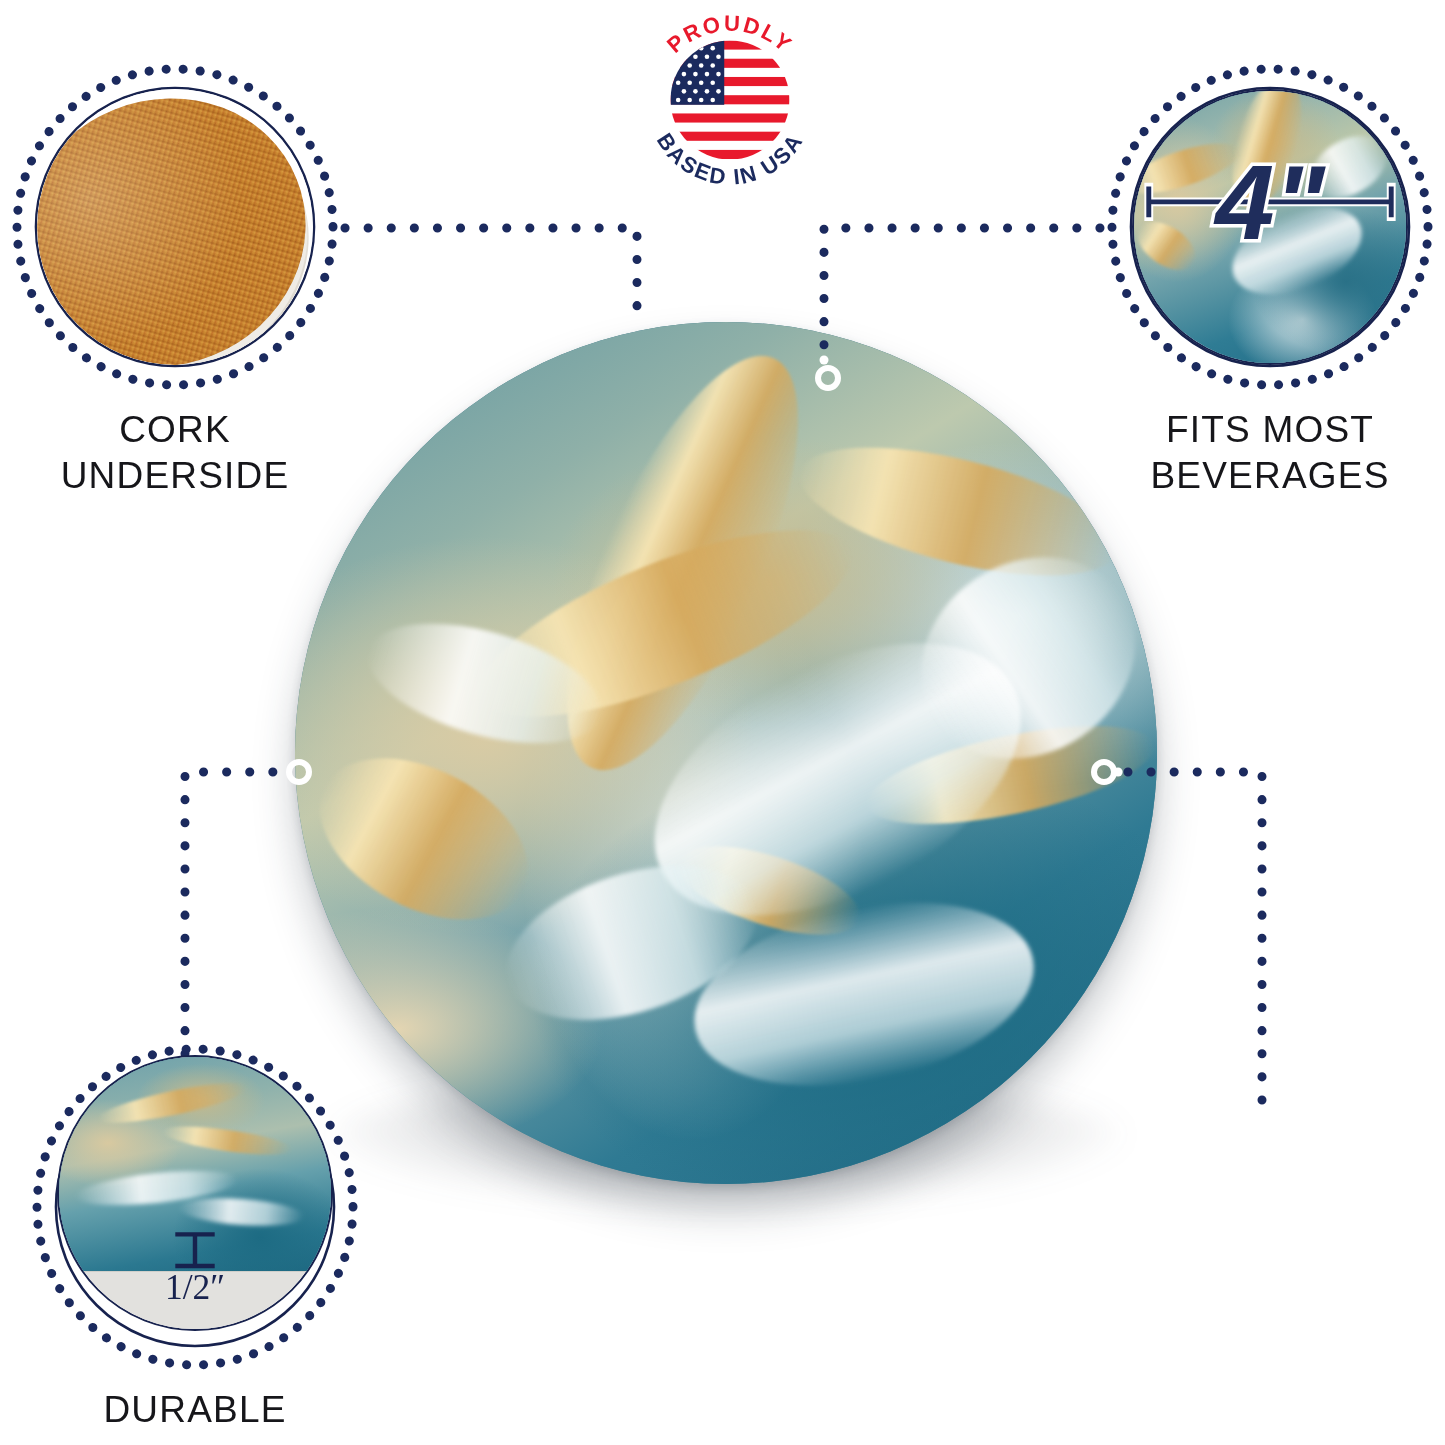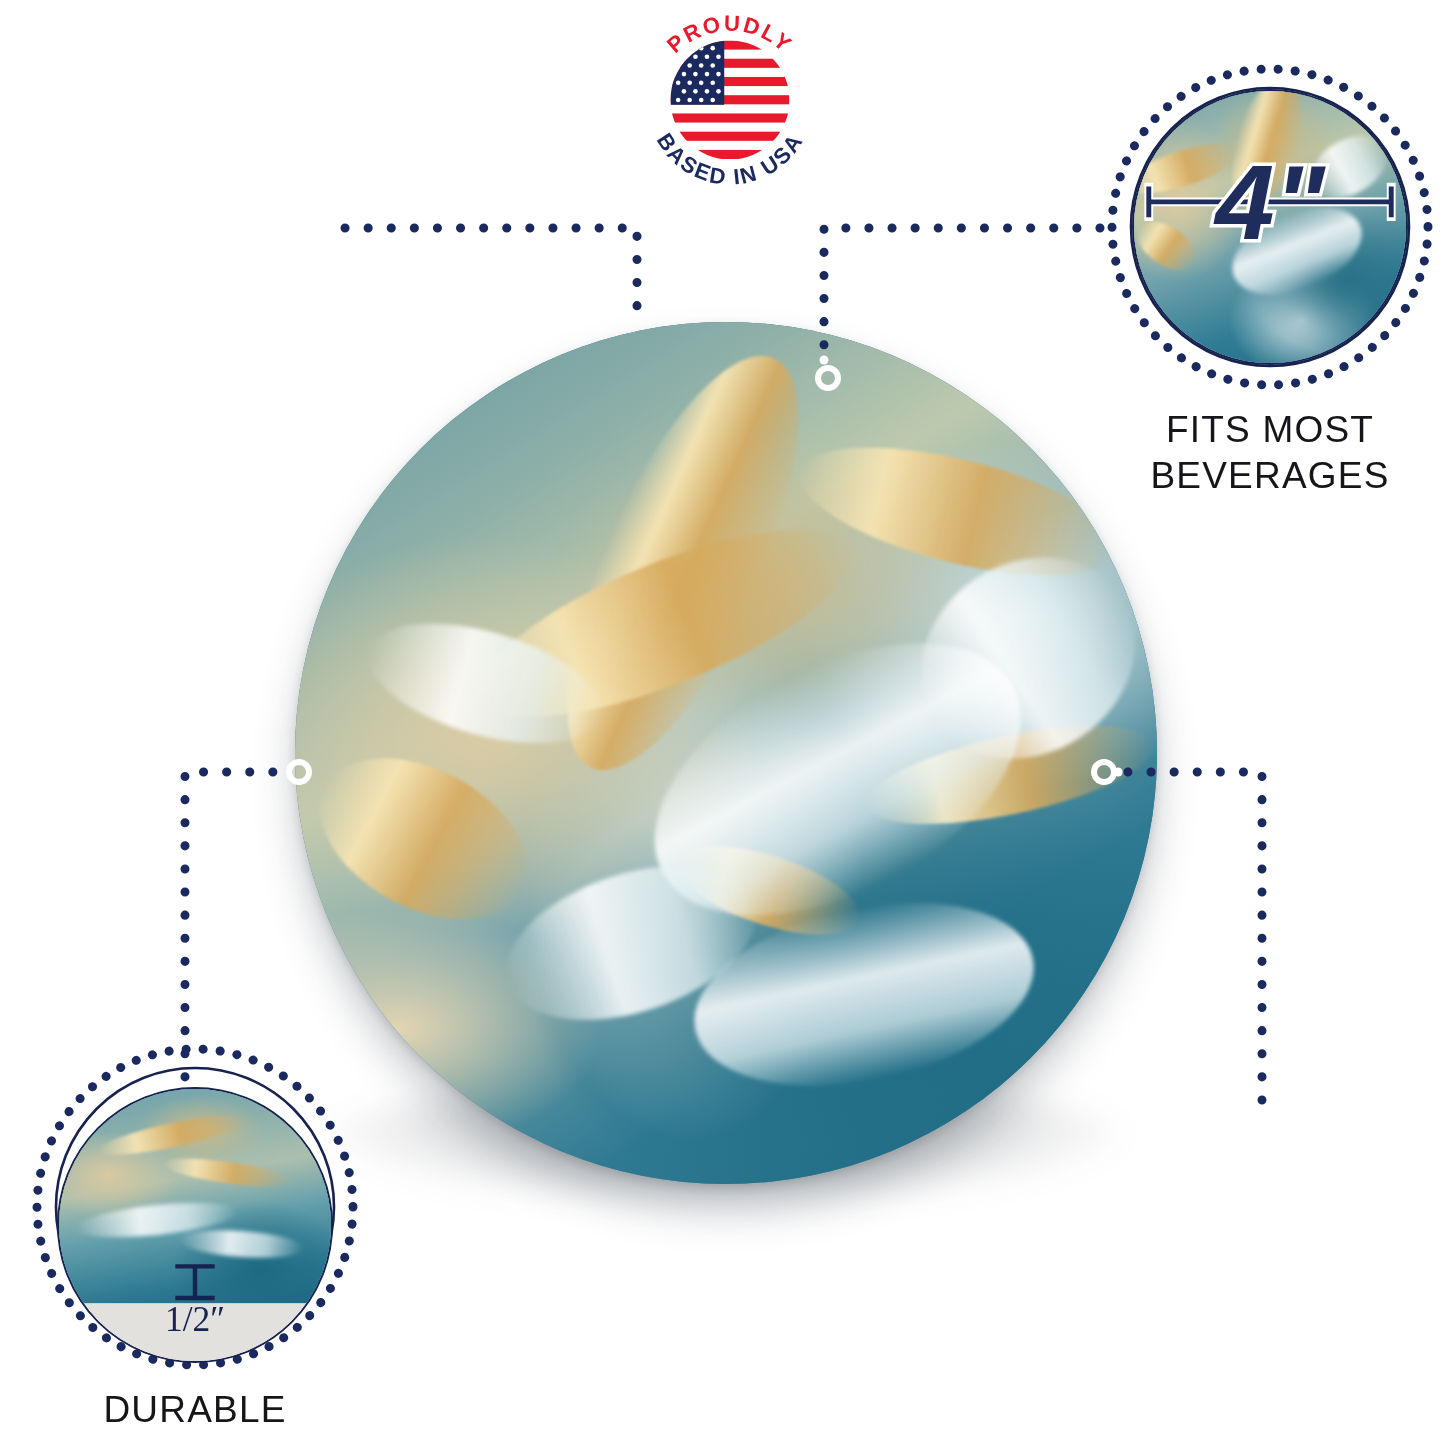--- a/index.html
+++ b/index.html
@@ -370,20 +370,36 @@
 
       <text font-family="'Liberation Sans', sans-serif" font-size="23" font-weight="bold" letter-spacing="2.4" fill="#e8192c">
         <textPath href="#arcTop" startOffset="50%" text-anchor="middle" id="badge-top-path">PROUDLY</textPath>
       </text>
       <text font-family="'Liberation Sans', sans-serif" font-size="23" font-weight="bold" letter-spacing="2.0" fill="#1b2a5e">
         <textPath href="#arcBot" startOffset="50%" text-anchor="middle" id="badge-bot-path">BASED IN USA</textPath>
       </text>
     </svg>
   </div>
 
+  <div class="callout" style="left:10px;top:62px;width:330px;height:330px;">
+    <svg class="badge-ring" viewBox="0 0 330 330" aria-hidden="true">
+      <circle cx="165" cy="165" r="158" fill="none" stroke="#1b2a5e" stroke-width="9" stroke-linecap="round" stroke-dasharray="0.1 17"></circle>
+      <circle cx="165" cy="165" r="139" fill="none" stroke="#17224e" stroke-width="2.6"></circle>
+    </svg>
+    <div class="badge-window" style="left:27px;top:27px;width:276px;height:276px;border:none;">
+      <div class="cork-disc-wrap">
+        <div class="cork-edge"></div>
+        <div class="cork-disc">
+          <div class="cork-body"></div>
+        </div>
+      </div>
+    </div>
+    <div class="callout-label" style="top:345px;">CORK
+UNDERSIDE</div>
+  </div>
 
   <div class="callout" style="left:1105px;top:62px;width:330px;height:330px;">
     <svg class="badge-ring" viewBox="0 0 330 330" aria-hidden="true">
       <circle cx="165" cy="165" r="158" fill="none" stroke="#1b2a5e" stroke-width="9" stroke-linecap="round" stroke-dasharray="0.1 17"></circle>
       <circle cx="165" cy="165" r="139" fill="none" stroke="#17224e" stroke-width="2.6"></circle>
     </svg>
     <div class="badge-window" style="left:27px;top:27px;width:276px;height:276px;">
       <div class="beverage-marble"></div>
       <div class="vein" style="left:38%;top:-6%;width:22%;height:50%;transform:rotate(16deg);"></div>
       <div class="vein" style="left:-4%;top:22%;width:44%;height:13%;transform:rotate(-18deg);"></div>
@@ -407,21 +423,21 @@
     </div>
     <div class="callout-label" style="top:345px;">FITS MOST
 BEVERAGES</div>
   </div>
 
   <div class="callout" style="left:30px;top:1042px;width:330px;height:330px;">
     <svg class="badge-ring" viewBox="0 0 330 330" aria-hidden="true">
       <circle cx="165" cy="165" r="158" fill="none" stroke="#1b2a5e" stroke-width="9" stroke-linecap="round" stroke-dasharray="0.1 17"></circle>
       <circle cx="165" cy="165" r="139" fill="none" stroke="#17224e" stroke-width="2.6"></circle>
     </svg>
-    <div class="badge-window" style="left:27px;top:45px;width:276px;height:276px;">
+    <div class="badge-window" style="left:27px;top:13px;width:276px;height:276px;">
       <div class="durable-marble-wrap">
         <div class="marble" style="background-image:
                radial-gradient(ellipse 46% 46% at 74% 84%, #1d6b83 0%, rgba(29,107,131,0) 70%),
                radial-gradient(ellipse 40% 30% at 18% 40%, #d8c9a0 0%, rgba(216,201,160,0) 68%),
                radial-gradient(ellipse 34% 24% at 52% 20%, #c6ba8c 0%, rgba(198,186,140,0) 70%),
                linear-gradient(170deg, #6a9fab 0%, #8fb2ac 26%, #acbfae 42%, #65a0ac 60%, #2b7890 84%, #1d6780 100%);"></div>
         <div class="vein" style="left:14%;top:16%;width:56%;height:11%;transform:rotate(-12deg);"></div>
         <div class="vein" style="left:38%;top:34%;width:48%;height:10%;transform:rotate(8deg);"></div>
         <div class="vein-white" style="left:6%;top:54%;width:60%;height:14%;transform:rotate(-6deg);"></div>
         <div class="vein-white" style="left:44%;top:66%;width:46%;height:12%;transform:rotate(4deg);"></div>

